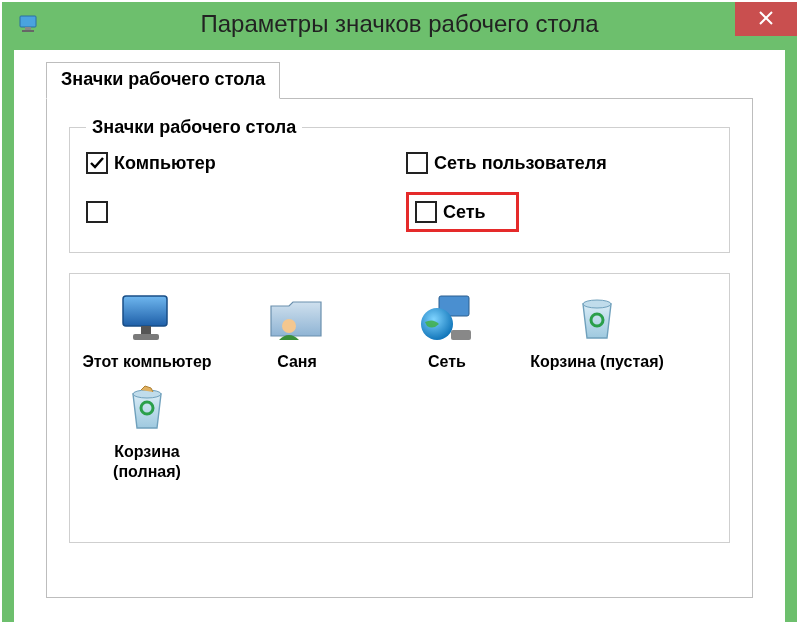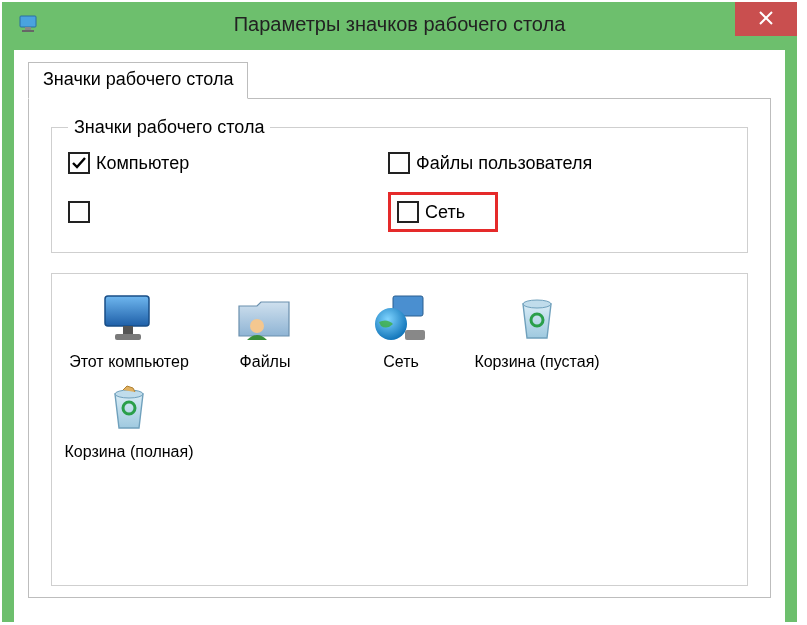--- a/index.html
+++ b/index.html
@@ -28,21 +28,21 @@
   }
   .titlebar-icon {
     width: 24px;
     height: 20px;
     margin-left: 16px;
   }
   .titlebar-title {
     position: absolute;
     left: 0; right: 0;
     text-align: center;
-    font-size: 20px;
+    font-size: 24px;
     color: #222;
     pointer-events: none;
   }
   .close-btn {
     position: absolute;
     right: 0;
     top: 0;
     width: 62px;
     height: 34px;
     background: #c94f4f;
@@ -53,21 +53,22 @@
     font-size: 18px;
     cursor: pointer;
   }
   .client {
     position: absolute;
     left: 12px;
     right: 12px;
     top: 48px;
     bottom: 0;
     background: #fff;
-    padding: 12px 14px;
+    padding: 12px 32px;
+    font-weight: bold;
   }
   .tab-header {
     display: flex;
     margin-bottom: -1px;
   }
   .tab {
     border: 1px solid #bdbdbd;
     border-bottom: 1px solid #fff;
     background: #fff;
     padding: 6px 14px 8px 14px;
@@ -124,23 +125,23 @@
     padding: 6px 30px 6px 6px;
     display: inline-flex;
     align-items: center;
     gap: 6px;
   }
   .icon-panel {
     border: 1px solid #cfcfcf;
     padding: 14px 10px;
     display: flex;
     flex-wrap: wrap;
-    gap: 6px 2px;
+    gap: 6px 16px;
     align-content: flex-start;
-    height: 313px;
+    height: 270px;
   }
   .icon-item {
     width: 134px;
     display: flex;
     flex-direction: column;
     align-items: center;
     text-align: center;
     font-size: 16px;
     line-height: 1.25;
     cursor: pointer;
@@ -200,21 +201,21 @@
                 </svg>
             </span>
             <span>Компьютер</span>
           </label>
 
 
           <label class="check-item">
             <span class="chk">
               
             </span>
-            <span>Файлы пользователя</span>
+            <span>Сеть пользователя</span>
           </label>
 
           <label class="check-item">
             <span class="chk">
               
             </span>
           </label>
 
           <div>
             <span class="highlight-box">
@@ -256,21 +257,21 @@
                 <linearGradient id="fld" x1="0" y1="0" x2="0" y2="1">
                   <stop offset="0" stop-color="#cfe0ee"></stop>
                     <stop offset="1" stop-color="#8fb4d4"></stop>
                 </linearGradient>
               </defs>
               <path d="M6 14 L24 14 L28 10 L56 10 L56 44 L6 44 Z" fill="url(#fld)" stroke="#6a8fad" stroke-width="1.2"></path>
               <circle cx="24" cy="34" r="7" fill="#f4c78f"></circle>
               <path d="M14 48 Q24 38 34 48" fill="#3a8f3a"></path>
             </svg>
           </span>
-          <span>Файлы</span>
+          <span>Саня</span>
         </div>
 
         <div class="icon-item">
           <span class="glyph">
             <svg width="64" height="54" viewBox="0 0 64 54">
               <defs>
                 <radialGradient id="glb" cx="0.4" cy="0.35" r="0.7">
                   <stop offset="0" stop-color="#7fd4ff"></stop>
                     <stop offset="1" stop-color="#0a6fb5"></stop>
                 </radialGradient>

